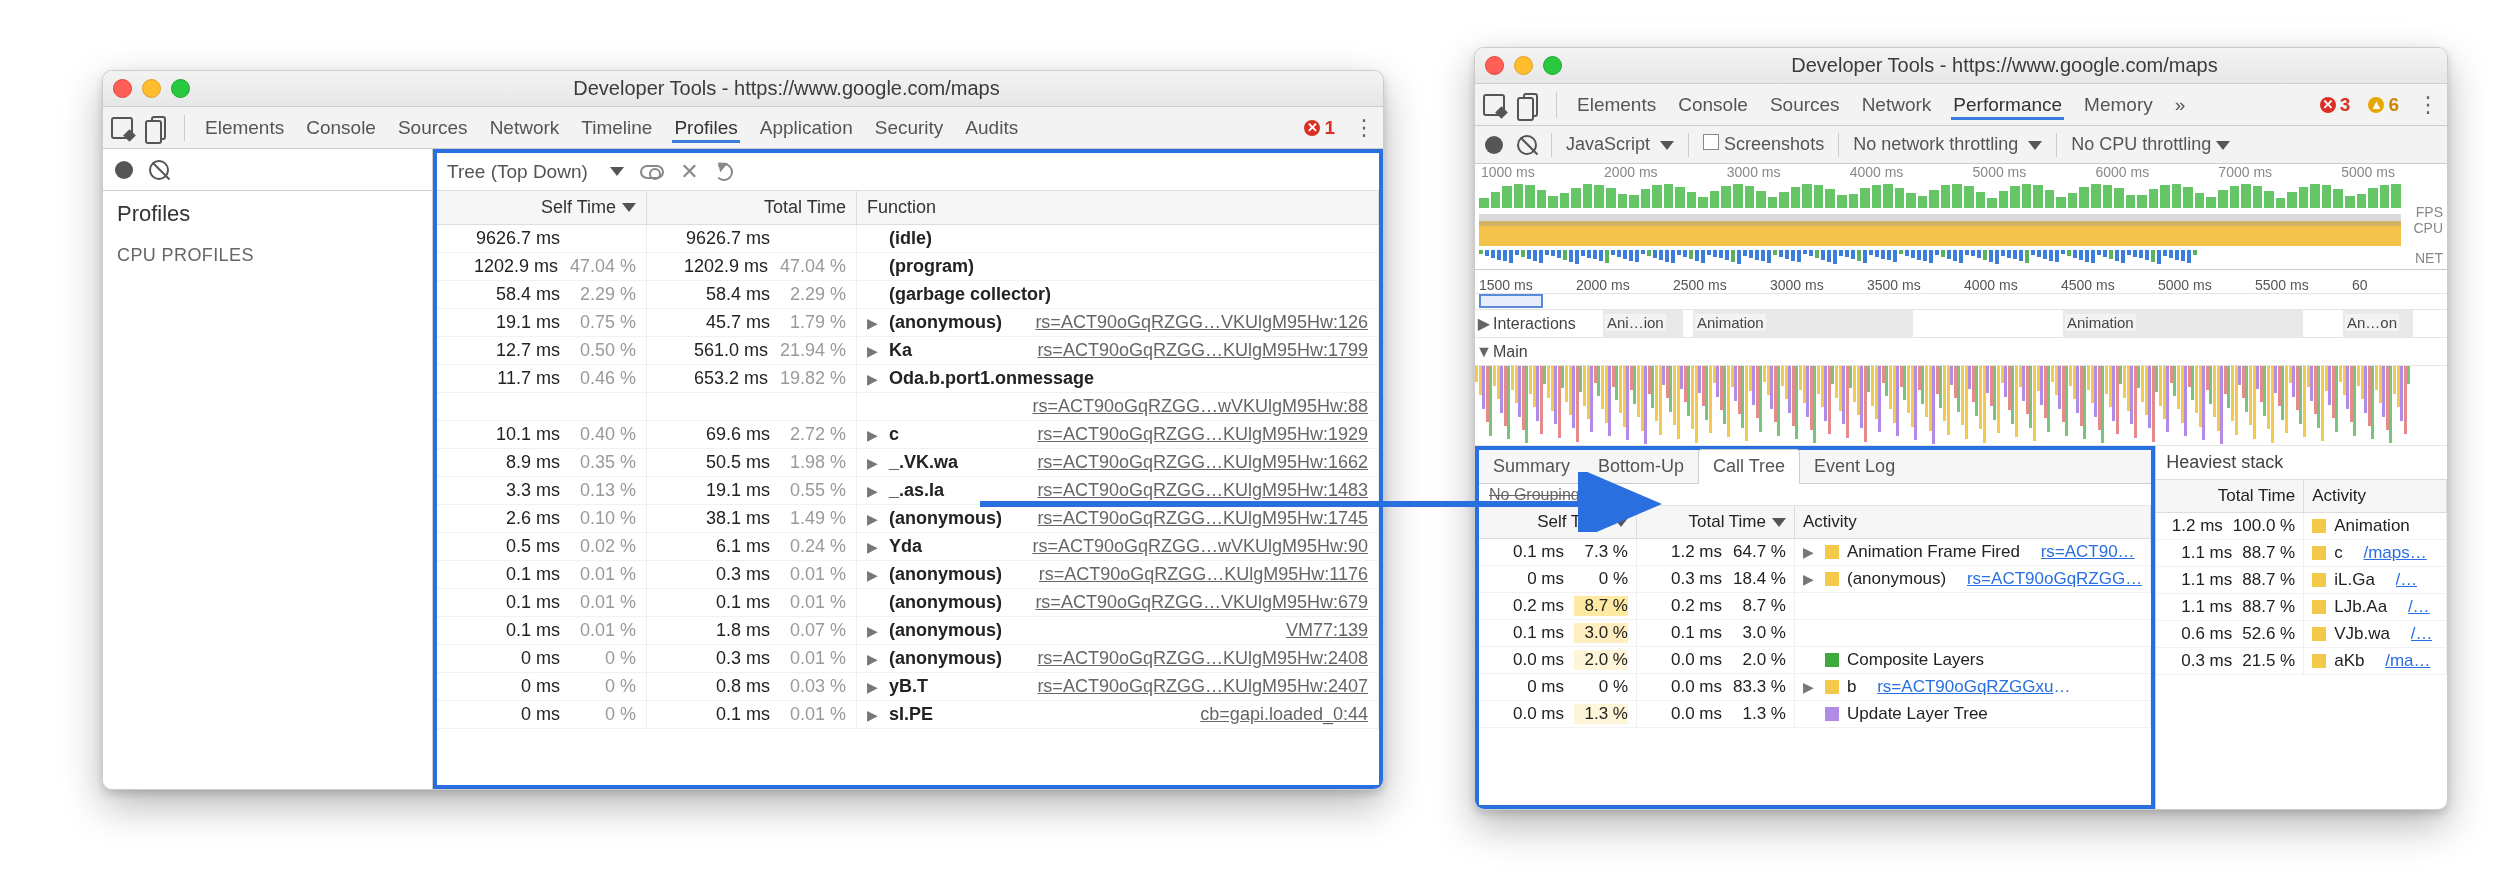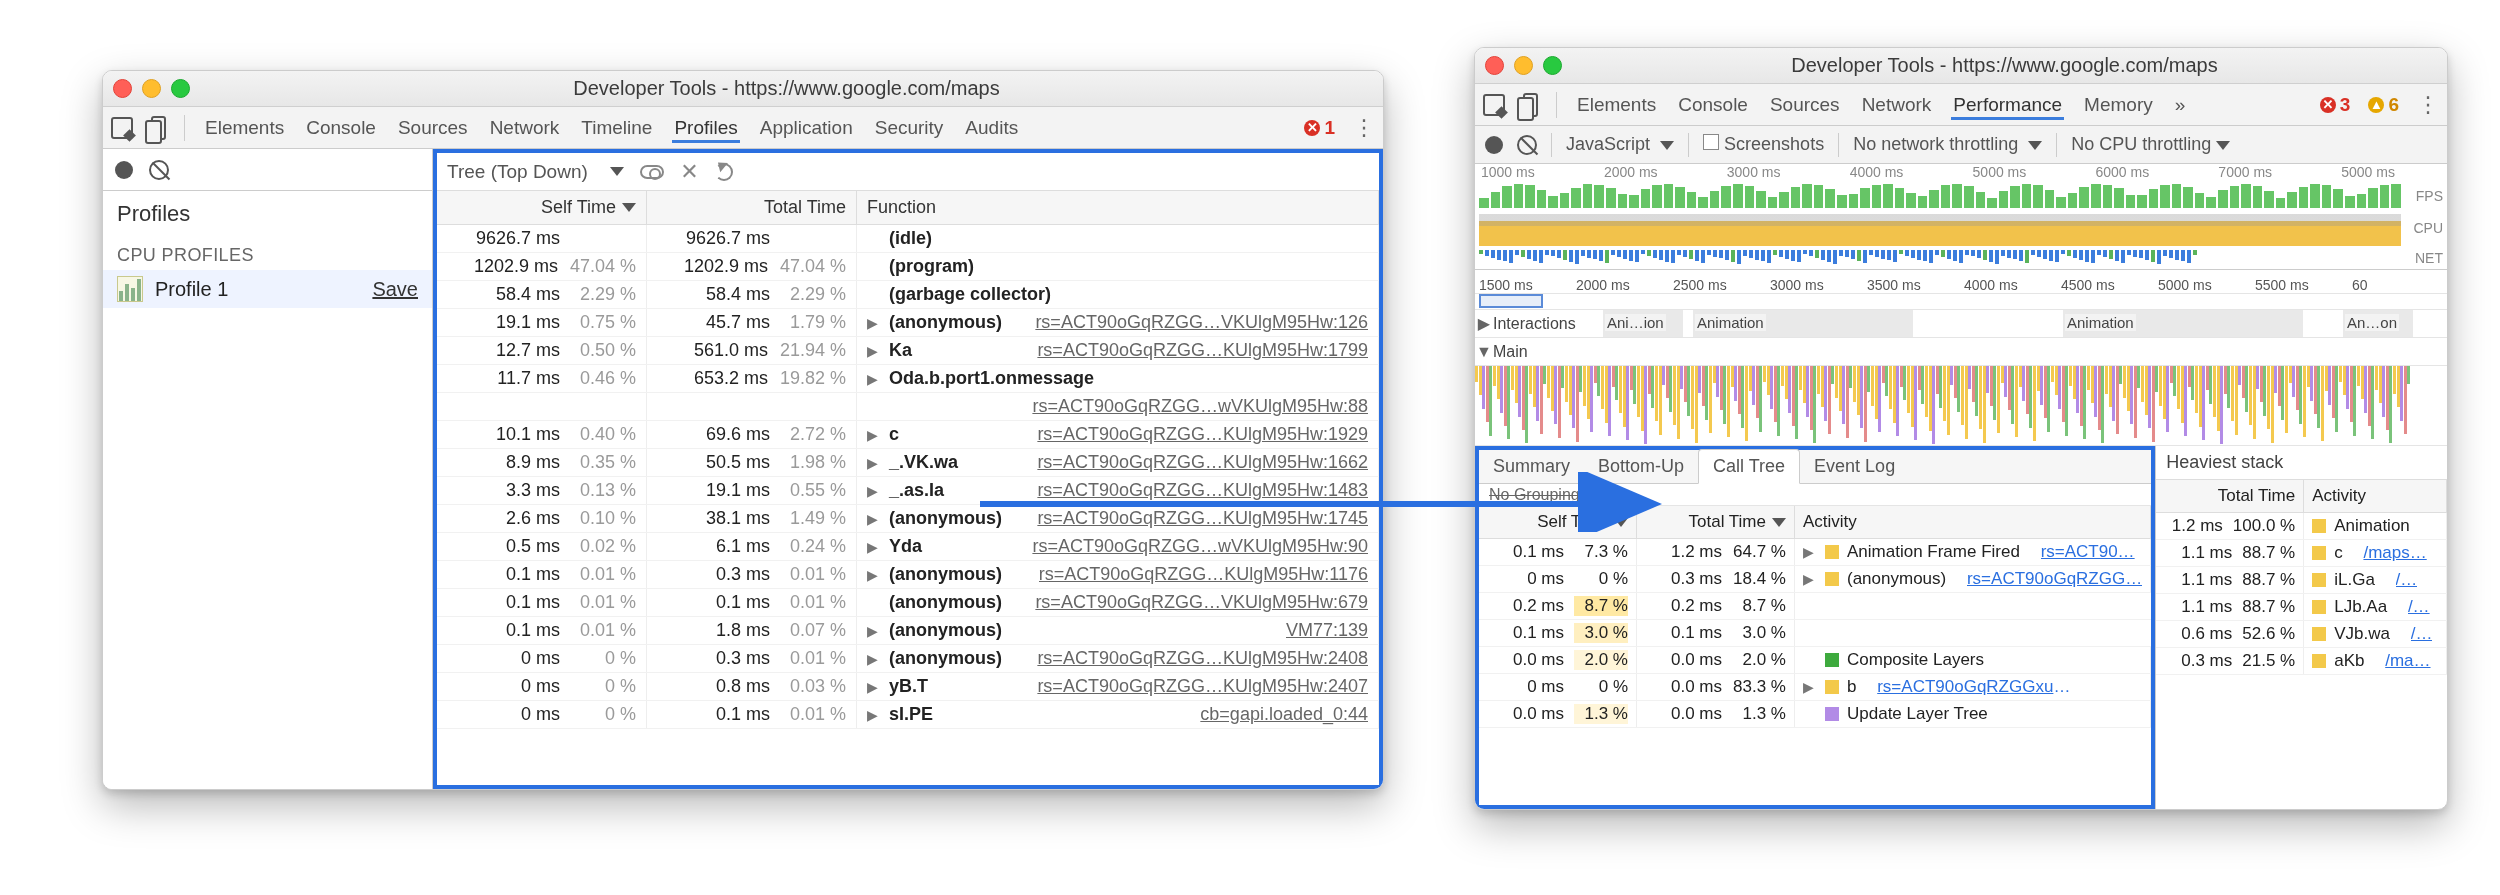--- a/index.html
+++ b/index.html
@@ -220,30 +220,20 @@
     <span class="vdots">⋮</span>
   </div>
   <div class="body-row">
     <div class="sidebar">
       <div class="topbar">
         <span class="rec-dot"></span>
         <span class="ban-icon"></span>
       </div>
       <div class="sb-head">Profiles</div>
       <div class="sb-sub">CPU PROFILES</div>
-      <div class="profile-row">
-        <span class="profile-icn">
-              <span style="height:40%;background:#8ab38a"></span>
-              <span style="height:70%;background:#8ab38a"></span>
-              <span style="height:55%;background:#8ab38a"></span>
-              <span style="height:90%;background:#8ab38a"></span>
-            </span>
-        <span>Profile 1</span>
-        <a class="save-link">Save</a>
-      </div>
     </div>
     <div class="main-left">
       <div class="highlight-box">
         <div class="tree-toolbar">
           <span class="dd"><span>Tree (Top Down)</span>&nbsp;&nbsp;<span class="tri-down"></span></span>
           <span class="eye-icon"></span>
           <span class="x-icon">✕</span>
           <span class="refresh-icon"></span>
         </div>
         <div class="cols-head">
@@ -791,21 +781,21 @@
               <span class="g" style="height: 86%;"></span>
               <span style="height: 99%;"></span>
               <span style="height: 42%;"></span>
               <span style="height: 55%;"></span>
               <span style="height: 68%;"></span>
               <span style="height: 81%;"></span>
               <span style="height: 94%;"></span>
               <span class="g" style="height: 37%;"></span>
             </div>
           </div>
-      <span class="ov-label" style="top:24px">FPS</span>
+      <span class="ov-label" style="top:40px">FPS</span>
       <span class="ov-label" style="top:56px">CPU</span>
       <span class="ov-label" style="top:86px">NET</span>
     </div>
     <div class="bracket-row" id="bracket-ticks">
           <span class="tick">1500 ms</span>
           <span class="tick">2000 ms</span>
           <span class="tick">2500 ms</span>
           <span class="tick">3000 ms</span>
           <span class="tick">3500 ms</span>
           <span class="tick">4000 ms</span>

